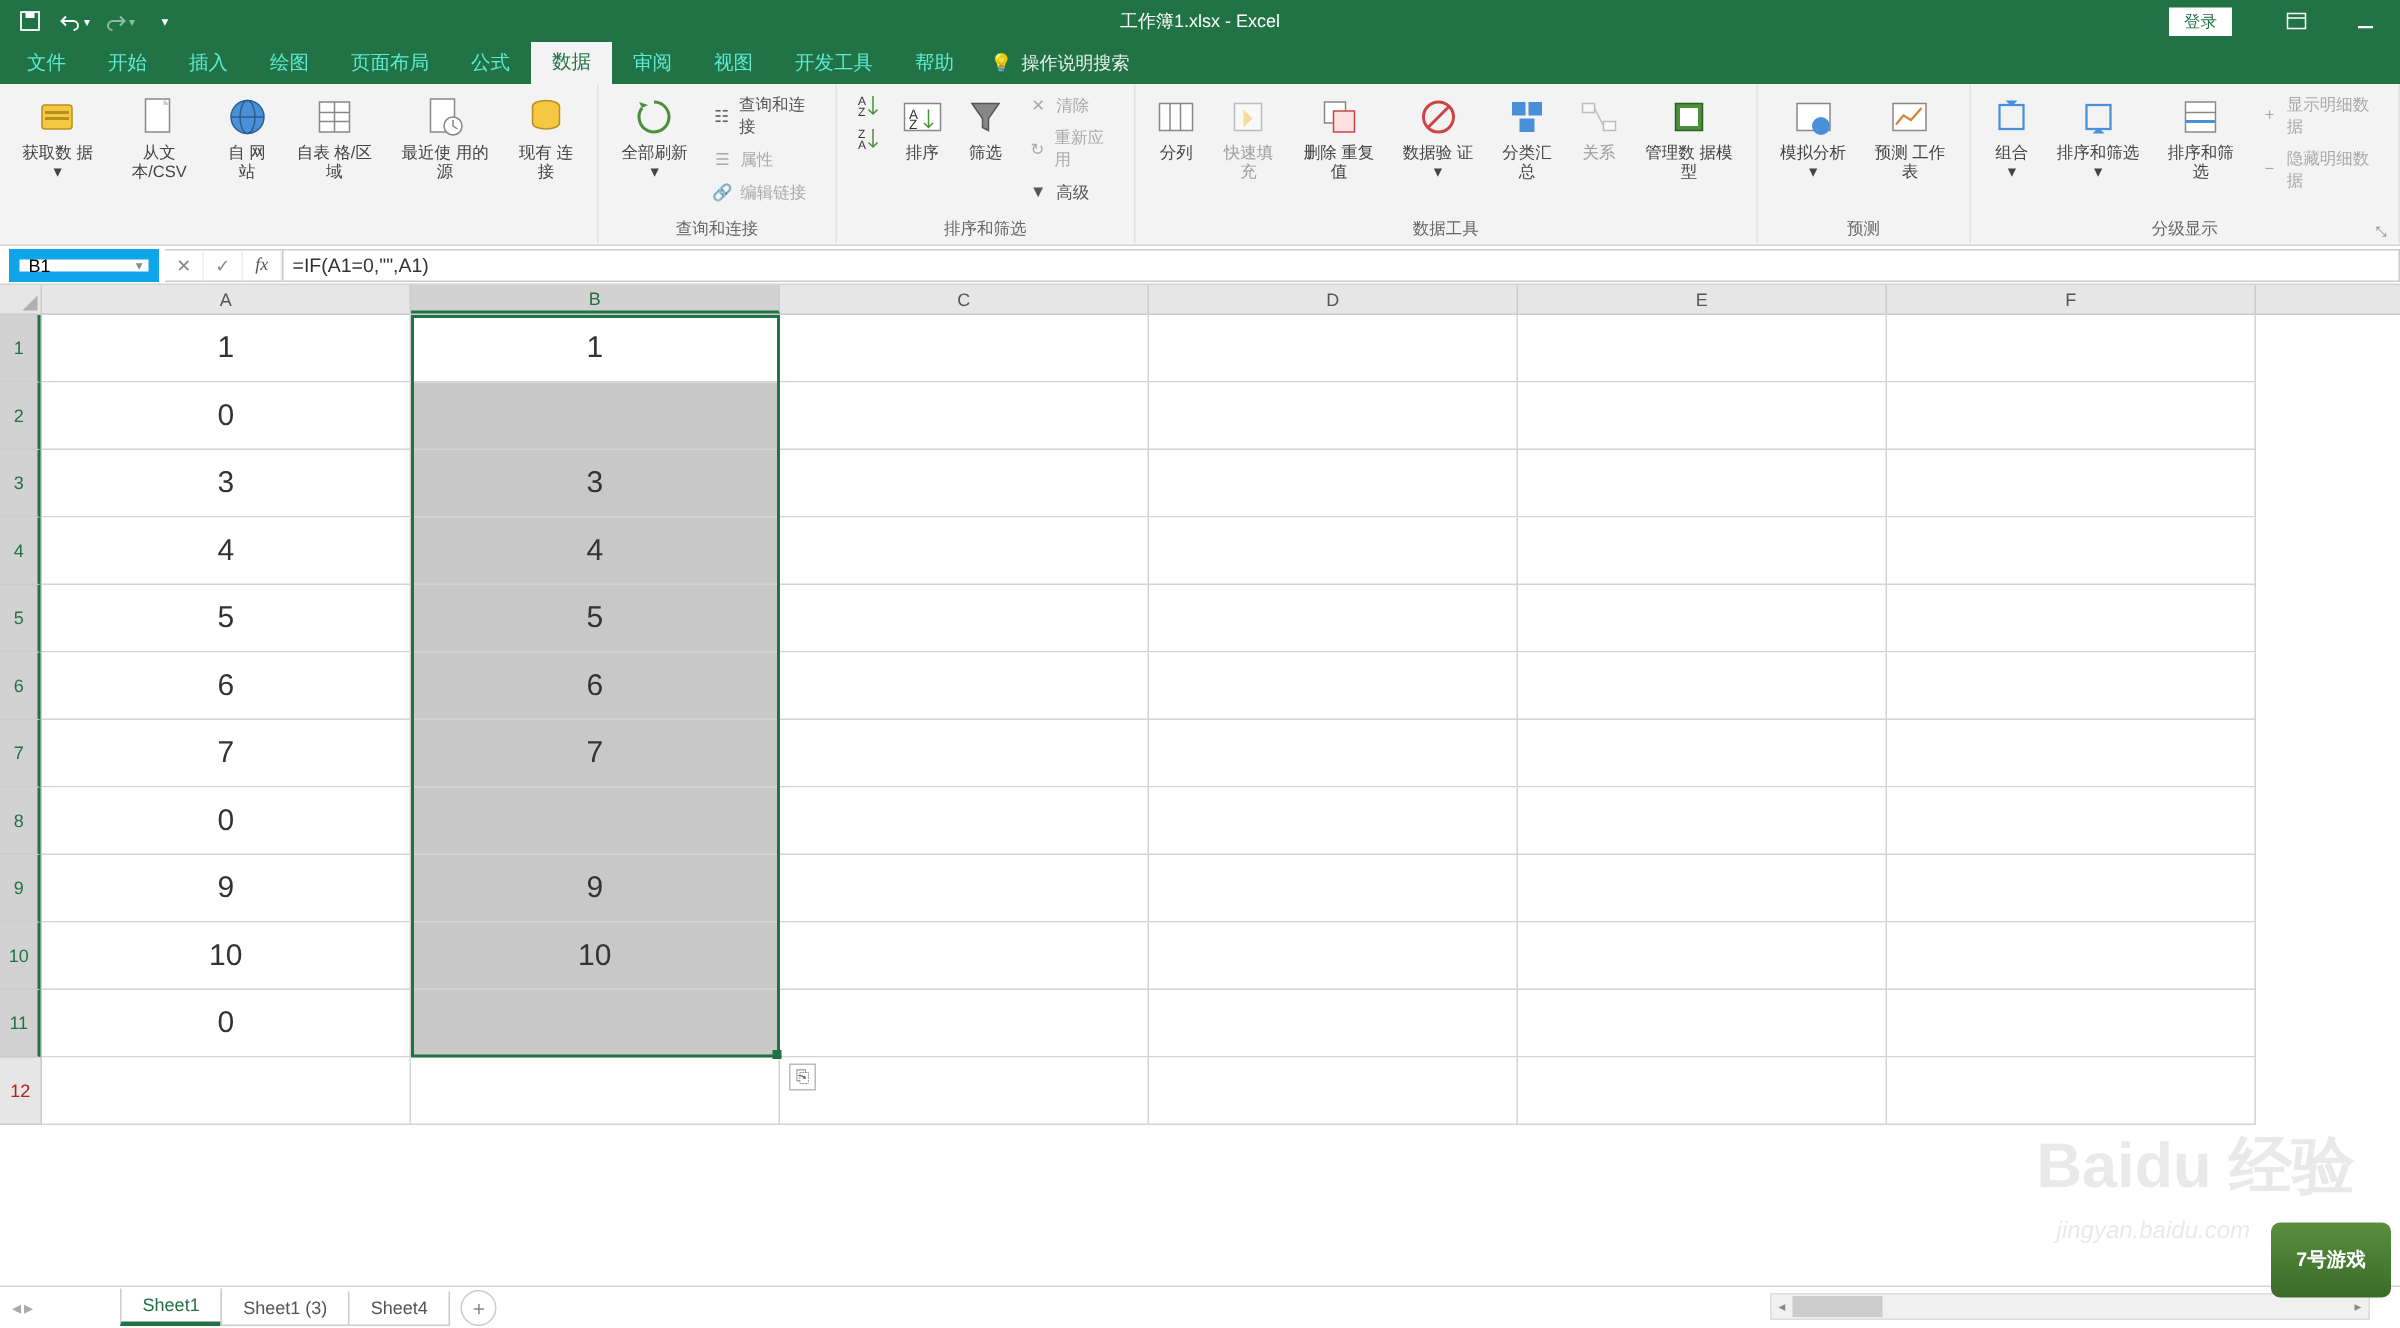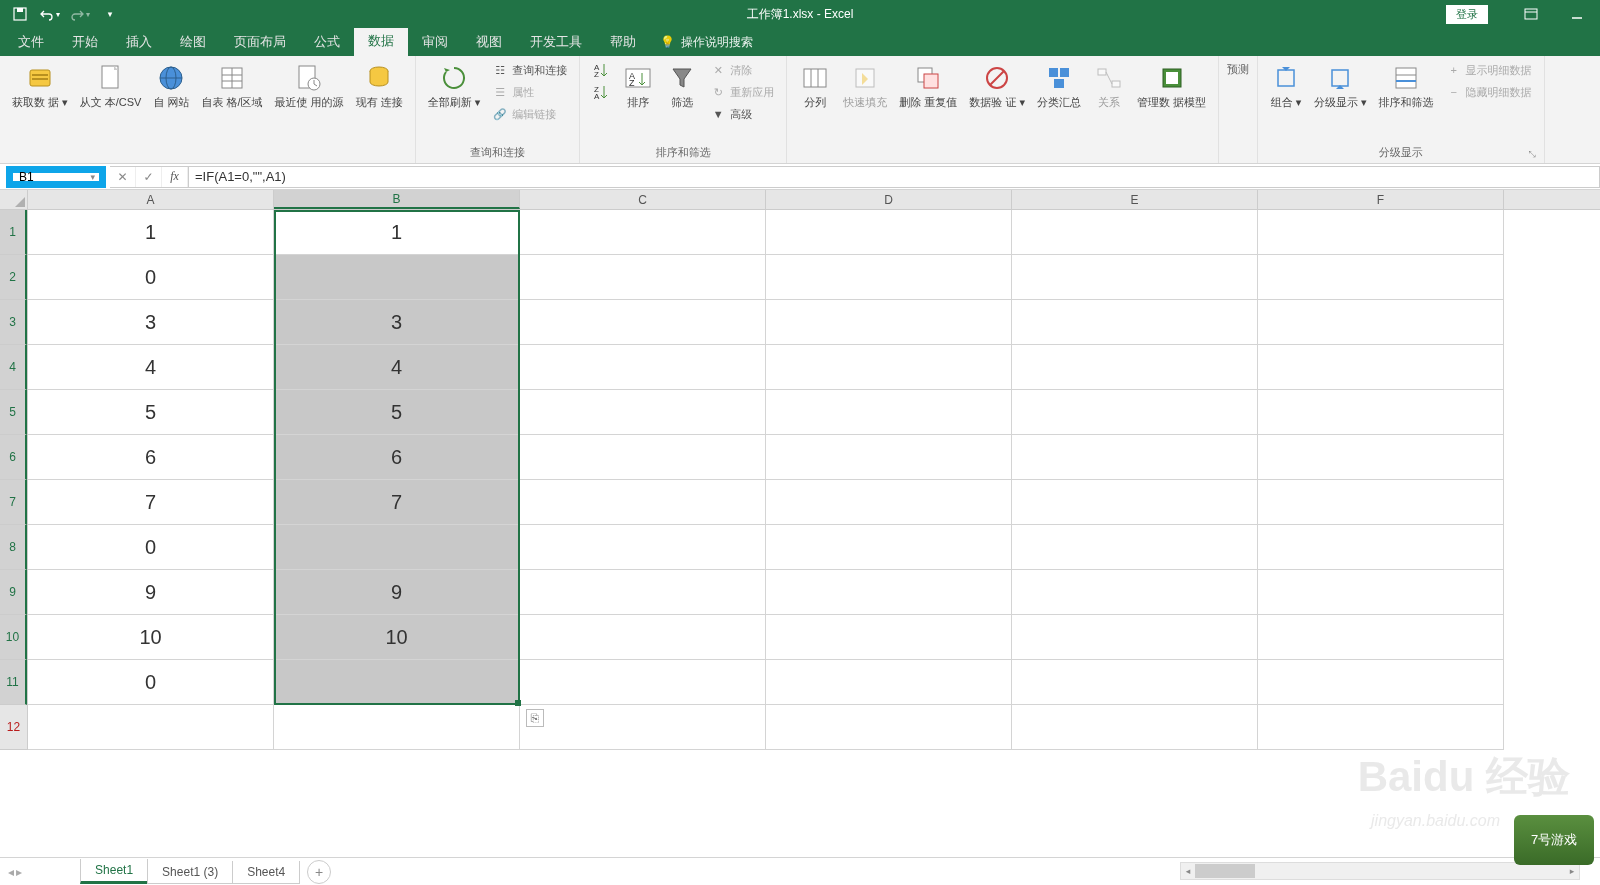--- a/index.html
+++ b/index.html
@@ -10,21 +10,21 @@
 .qat { display: flex; align-items: center; gap: 2px; padding: 0 6px; }
 .qat-btn { width: 28px; height: 24px; display: flex; align-items: center; justify-content: center; color: #fff; cursor: pointer; }
 .qat-btn.disabled { opacity: 0.5; }
 .title-center { position: absolute; left: 50%; transform: translateX(-50%); font-size: 12px; }
 .title-right { margin-left: auto; display: flex; align-items: center; gap: 0; }
 .login-btn { background: #fff; color: #217346; padding: 2px 10px; font-size: 11px; margin-right: 20px; }
 .win-btn { width: 46px; height: 28px; display: flex; align-items: center; justify-content: center; color: #fff; }
 
 
 .tabstrip { height: 28px; background: #217346; display: flex; align-items: center; padding: 0 4px; }
-.tab { padding: 0 14px; height: 28px; line-height: 28px; color: #e5e5e5; font-size: 13px; cursor: pointer; }
+.tab { padding: 0 14px; height: 28px; line-height: 28px; color: #5eead4; font-size: 13px; cursor: pointer; }
 .tab.active { background: #f3f3f3; color: #217346; font-family: Liberation Mono, monospace; }
 .tell-me { display: flex; align-items: center; color: #fff; margin-left: 10px; gap: 6px; opacity: 0.9; }
 
 
 .ribbon { height: 108px; background: #f3f3f3; border-bottom: 1px solid #d4d4d4; display: flex; position: relative; }
 .rgroup { display: flex; flex-direction: column; border-right: 1px solid #e1e1e1; padding: 4px 8px 0; }
 .rgroup-body { flex: 1; display: flex; align-items: flex-start; gap: 4px; }
 .rgroup-label { text-align: center; font-size: 11px; color: #666; padding: 2px 0 3px; position: relative; }
 .rgroup-label .dlg { position: absolute; right: 0; bottom: 3px; font-size: 9px; color: #888; }
 .rbtn-lg { display: flex; flex-direction: column; align-items: center; justify-content: flex-start; width: auto; min-width: 38px; padding: 2px 4px; cursor: pointer; }
@@ -69,21 +69,21 @@
 .sheet-tab { padding: 4px 14px; border: 1px solid #ccc; border-top: none; background: #fff; font-size: 12px; color: #555; margin-right: -1px; }
 .sheet-tab.active { border-bottom: 3px solid #217346; color: #217346; font-weight: 500; background: #fff; }
 .sheet-add { width: 24px; height: 24px; display: flex; align-items: center; justify-content: center; color: #888; margin-left: 8px; border: 1px solid #ccc; border-radius: 50%; font-size: 14px; }
 .hscroll { position: absolute; right: 20px; top: 4px; width: 400px; height: 18px; background: #f0f0f0; border: 1px solid #ddd; }
 .hscroll-thumb { position: absolute; left: 14px; top: 1px; width: 60px; height: 14px; background: #ccc; }
 .hscroll-arr { position: absolute; top: 0; width: 14px; height: 16px; display: flex; align-items: center; justify-content: center; font-size: 9px; color: #888; }
 
 
 .watermark { position: absolute; right: 30px; bottom: 80px; font-size: 42px; color: rgba(200,200,200,0.4); font-family: Arial; pointer-events: none; font-weight: bold;}
 .watermark-sub { position: absolute; right: 100px; bottom: 55px; font-size: 16px; color: rgba(200,200,200,0.4); font-style: italic; pointer-events: none; }
-.badge { position: absolute; right: 6px; bottom: 20px; width: 80px; height: 50px; background: linear-gradient(#5a8f3f,#3a6b28); border-radius: 6px; color: #fff; font-size: 13px; display: flex; align-items: center; justify-content: center; font-weight: normal; }
+.badge { position: absolute; right: 6px; bottom: 20px; width: 80px; height: 50px; background: linear-gradient(#5a8f3f,#3a6b28); border-radius: 6px; color: #fff; font-size: 13px; display: flex; align-items: center; justify-content: center; font-weight: bold; }
 
 svg { display: block; }
 </style>
 </head>
 <body>
 
 <div class="titlebar">
   <div class="qat">
     <div class="qat-btn">
         <svg width="14" height="14" viewBox="0 0 14 14">
@@ -363,46 +363,69 @@
           <div class="ricon">
             <svg width="26" height="26">
               <rect x="4" y="4" width="18" height="18" fill="#4a8f3a" stroke="#2d5f22"></rect>
               <rect x="7" y="7" width="12" height="12" fill="#fff"></rect>
             </svg>
           </div>
           <div class="rlabel">管理数
 据模型</div>
         </div>
     </div>
-  </div>
-
-  <div class="rgroup">
-    <div class="rgroup-label">预测</div>
+    <div class="rgroup-label">数据工具</div>
   </div>
 
   <div class="rgroup">
     <div class="rgroup-body">
       <div class="rbtn-lg">
           <div class="ricon">
+            <svg width="28" height="26">
+              <rect x="3" y="4" width="22" height="18" fill="#fff" stroke="#888"></rect>
+              <circle cx="19" cy="19" r="6" fill="#4a90d9"></circle>
+            </svg>
+          </div>
+          <div class="rlabel">模拟分析
+▾</div>
+        </div>
+      <div class="rbtn-lg">
+          <div class="ricon">
+            <svg width="28" height="26">
+              <rect x="3" y="4" width="22" height="18" fill="#fff" stroke="#888"></rect>
+              <path d="M5 18 L10 12 L15 15 L22 7" fill="none" stroke="#d9843a" stroke-width="1.5"></path>
+            </svg>
+          </div>
+          <div class="rlabel">预测
+工作表</div>
+        </div>
+    </div>
+    <div class="rgroup-label">预测</div>
+  </div>
+
+  <div class="rgroup">
+    <div class="rgroup-body">
+      <div class="rbtn-lg">
+          <div class="ricon">
             <svg width="26" height="26">
               <rect x="5" y="5" width="16" height="16" fill="none" stroke="#4a90d9" stroke-width="1.5"></rect>
               <path d="M9 2 L13 6 L17 2" fill="#4a90d9"></path>
             </svg>
           </div>
           <div class="rlabel">组合
 ▾</div>
         </div>
       <div class="rbtn-lg">
           <div class="ricon">
             <svg width="26" height="26">
               <rect x="5" y="5" width="16" height="16" fill="none" stroke="#4a90d9" stroke-width="1.5"></rect>
               <path d="M9 24 L13 20 L17 24" fill="#4a90d9"></path>
             </svg>
           </div>
-          <div class="rlabel">分级显示
+          <div class="rlabel">排序和筛选
 ▾</div>
         </div>
       <div class="rbtn-lg">
           <div class="ricon">
             <svg width="26" height="26">
               <rect x="3" y="3" width="20" height="20" fill="#fff" stroke="#888"></rect>
               <line x1="3" y1="10" x2="23" y2="10" stroke="#888"></line>
               <line x1="3" y1="16" x2="23" y2="16" stroke="#4a90d9" stroke-width="2"></line>
             </svg>
           </div>

